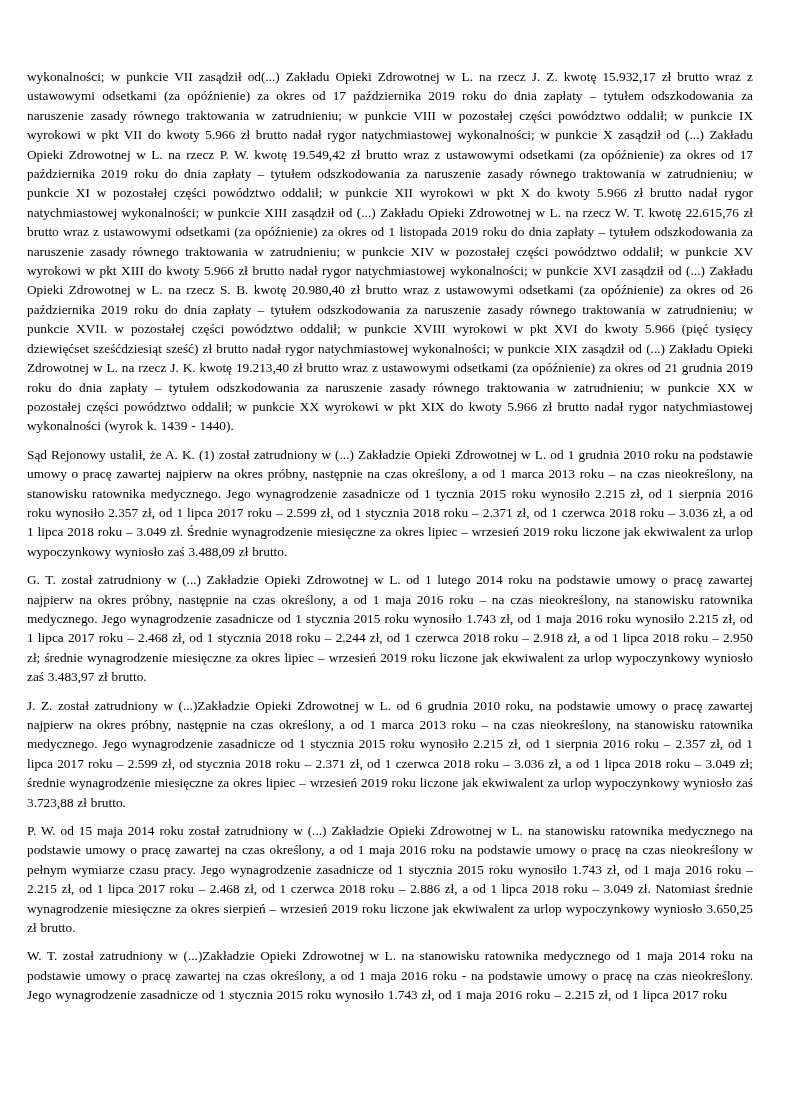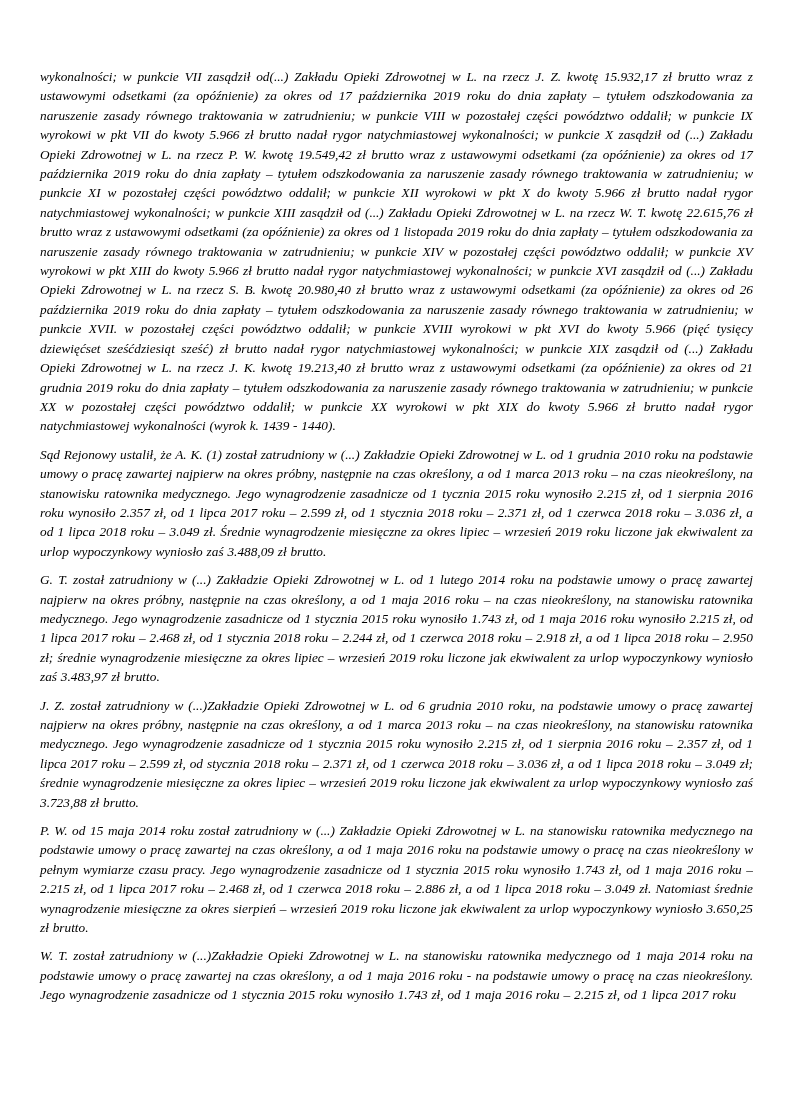--- a/index.html
+++ b/index.html
@@ -12,23 +12,22 @@
     width: 791px;
     height: 1120px;
     overflow: hidden;
     color: #000000;
     font-family: "Liberation Serif", "DejaVu Serif", serif;
   }
   .page {
     box-sizing: border-box;
     width: 791px;
     height: 1120px;
-    padding: 67px 38px 0 40px;
+    padding: 67px 38px 0 27px;
     background: #ffffff;
-    font-style: italic;
   }
   .page p {
     margin: 0 0 9px 0;
     font-size: 13.3px;
     line-height: 19.4px;
     text-align: justify;
     word-spacing: 0.5px;
     white-space: normal;
   }
   .page p:last-child {

